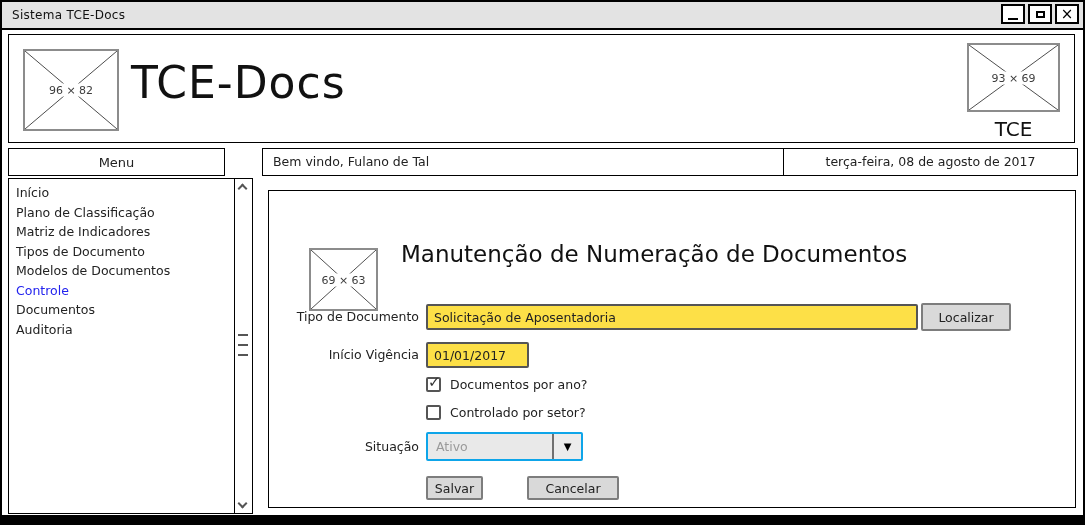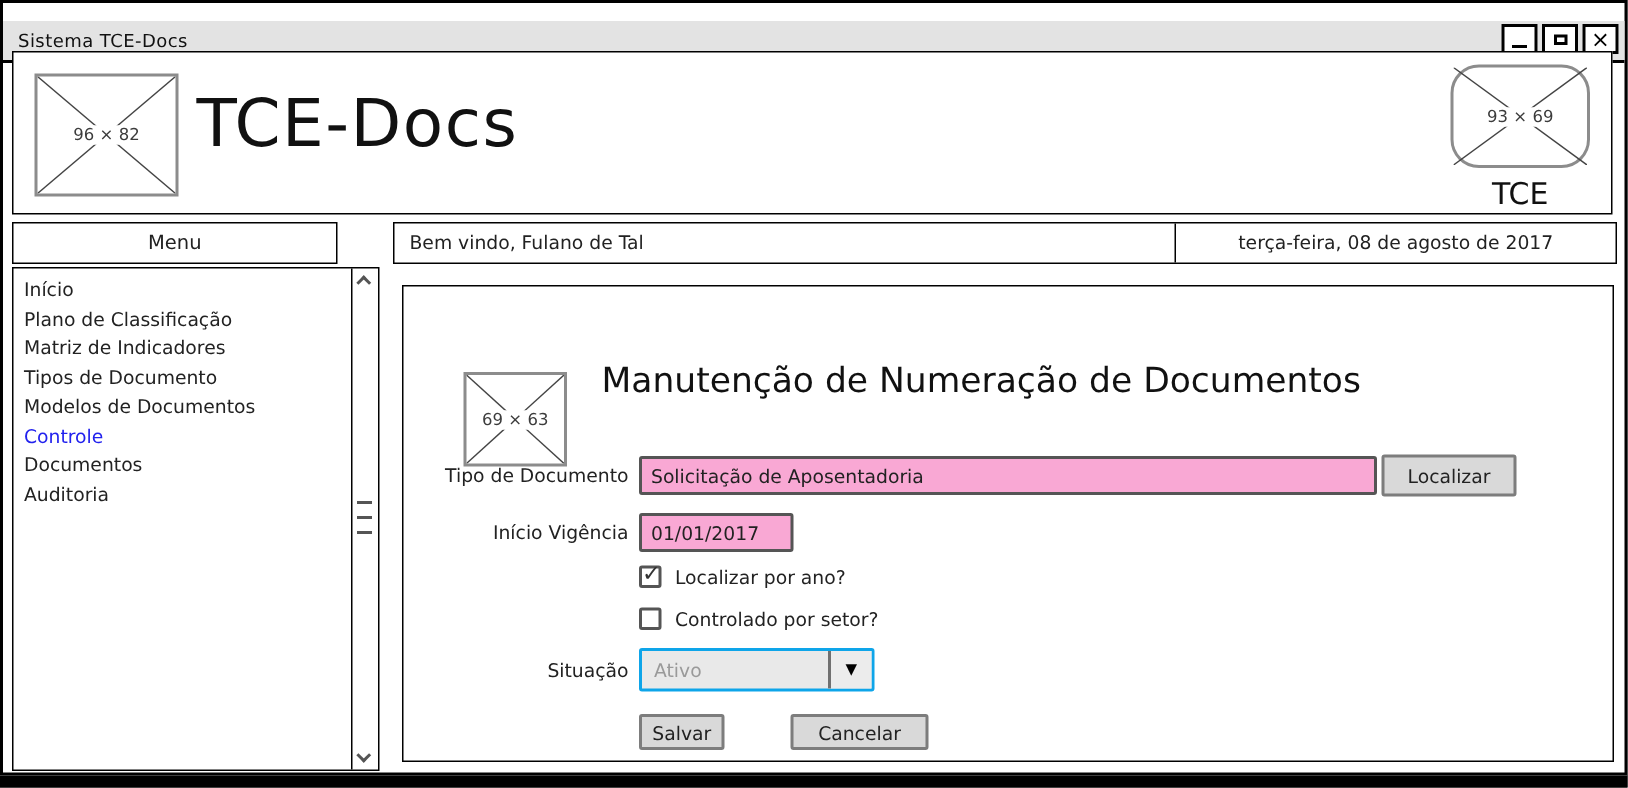--- a/index.html
+++ b/index.html
@@ -1,21 +1,21 @@
 <!DOCTYPE html>
 <html><head>
 <meta charset="utf-8">
 <style>
   html,body{margin:0;padding:0;width:1085px;height:525px;background:#000;overflow:hidden;
     font-family:"DejaVu Sans",sans-serif;-webkit-font-smoothing:antialiased;}
   #window{position:absolute;left:0;top:0;width:1085px;height:517px;border:2px solid #000;
     box-sizing:border-box;background:#fff;}
   
   .titlebar{position:absolute;left:0;top:0;right:0;height:26px;background:#e3e3e3;
-    border-bottom:2px solid #000;display:flex;align-items:center;margin-top:12px;}
+    border-bottom:2px solid #000;display:flex;align-items:center;}
   .titlebar-text{font-size:12px;color:#111;padding-left:10px;letter-spacing:.3px;}
   .win-controls{position:absolute;right:4px;top:2px;display:flex;}
   .win-btn{width:24px;height:20px;border:2px solid #000;background:#fff;margin-left:3px;
     box-sizing:border-box;display:flex;align-items:center;justify-content:center;cursor:pointer;}
   .glyph-min{width:10px;height:2px;background:#000;margin-top:10px;}
   .glyph-max{width:9px;height:7px;border:2px solid #000;box-sizing:border-box;}
   .glyph-close{font-size:15px;line-height:15px;color:#000;}
   
   .header-panel{position:absolute;left:6px;top:32px;width:1067px;height:109px;
     border:1px solid #000;background:#fff;box-sizing:border-box;}
@@ -48,21 +48,21 @@
   .welcome{position:absolute;left:10px;top:0;height:26px;line-height:26px;font-size:12.5px;color:#222;}
   .topbar-divider{position:absolute;left:520px;top:0;bottom:0;width:1px;background:#000;}
   .datecell{position:absolute;left:521px;right:0;top:0;height:26px;line-height:26px;
     text-align:center;font-size:12.5px;color:#222;}
   
   .main-panel{position:absolute;left:266px;top:188px;width:808px;height:318px;border:1px solid #000;
     box-sizing:border-box;background:#fff;}
   .main-title{position:absolute;left:132px;top:48px;height:30px;line-height:30px;
     font-size:23px;color:#111;white-space:nowrap;}
   .flabel{position:absolute;left:0;width:150px;text-align:right;font-size:12.5px;color:#222;}
-  .tinput{position:absolute;border:2px solid #555;border-radius:2px;background:#f9a8d4;
+  .tinput{position:absolute;border:2px solid #555;border-radius:2px;background:#fde047;
     font-family:"DejaVu Sans",sans-serif;font-size:12.5px;color:#222;padding:0 6px;box-sizing:border-box;height:26px;}
   .btn{position:absolute;background:#d9d9d9;border:2px solid #7d7d7d;border-radius:2px;
     box-sizing:border-box;display:flex;align-items:center;justify-content:center;
     font-size:12.5px;color:#222;cursor:pointer;font-family:"DejaVu Sans",sans-serif;}
   .checkrow{position:absolute;left:157px;display:flex;align-items:center;cursor:pointer;}
   .checkbox{width:15px;height:15px;border:2px solid #555;border-radius:2px;background:#fff;
     box-sizing:border-box;position:relative;flex:none;}
   .checkbox .mark{position:absolute;left:0px;top:-6px;font-size:15px;color:#333;}
   .checklabel{font-size:12.5px;color:#222;margin-left:9px;white-space:nowrap;}
   .combo{position:absolute;left:157px;display:flex;border:2px solid #0ea5e9;border-radius:2px;
@@ -94,21 +94,21 @@
   <div class="header-panel">
     <div class="ph-box" style="left:14px;top:14px;width:96px;height:82px;">
       <svg viewBox="0 0 96 82" preserveAspectRatio="none">
         <line x1="0" y1="0" x2="96" y2="82" stroke="#444" stroke-width="1"></line>
         <line x1="96" y1="0" x2="0" y2="82" stroke="#444" stroke-width="1"></line>
       </svg>
       <span class="ph-label">96 × 82</span>
     </div>
     <div class="app-title">TCE-Docs</div>
     <div class="tce-wrap">
-      <div class="ph-box" style="left:2px;top:0;width:93px;height:69px;border-radius:19px;">
+      <div class="ph-box" style="left:2px;top:0;width:93px;height:69px;">
         <svg viewBox="0 0 93 69" preserveAspectRatio="none">
           <line x1="0" y1="0" x2="93" y2="69" stroke="#444" stroke-width="1"></line>
           <line x1="93" y1="0" x2="0" y2="69" stroke="#444" stroke-width="1"></line>
         </svg>
         <span class="ph-label">93 × 69</span>
       </div>
       <div class="tce-caption">TCE</div>
     </div>
   </div>
 
@@ -156,21 +156,21 @@
     <input class="tinput" style="left: 157px; top: 113px; width: 492px;" type="text" value="Solicitação de Aposentadoria">
     <div class="btn" style="left:652px;top:112px;width:90px;height:28px;">Localizar</div>
 
     <div class="flabel" style="top:156px;">Início Vigência</div>
     <input class="tinput" style="left: 157px; top: 151px; width: 103px;" type="text" value="01/01/2017">
 
     <div class="checkrow" style="top:186px;">
       <span class="checkbox">
         <span class="mark">✓</span>
       </span>
-      <span class="checklabel">Localizar por ano?</span>
+      <span class="checklabel">Documentos por ano?</span>
     </div>
     <div class="checkrow" style="top:214px;">
       <span class="checkbox"></span>
       <span class="checklabel">Controlado por setor?</span>
     </div>
 
     <div class="flabel" style="top:248px;">Situação</div>
     <div class="combo" style="top:241px;">
       <span class="combo-value">Ativo</span>
       <span class="combo-arrow">▼</span>

